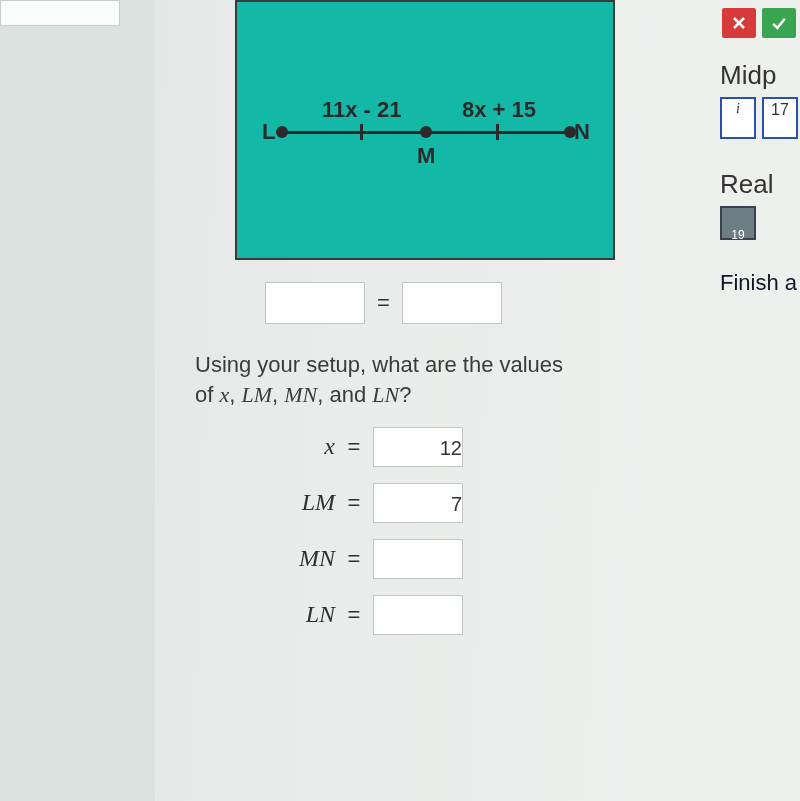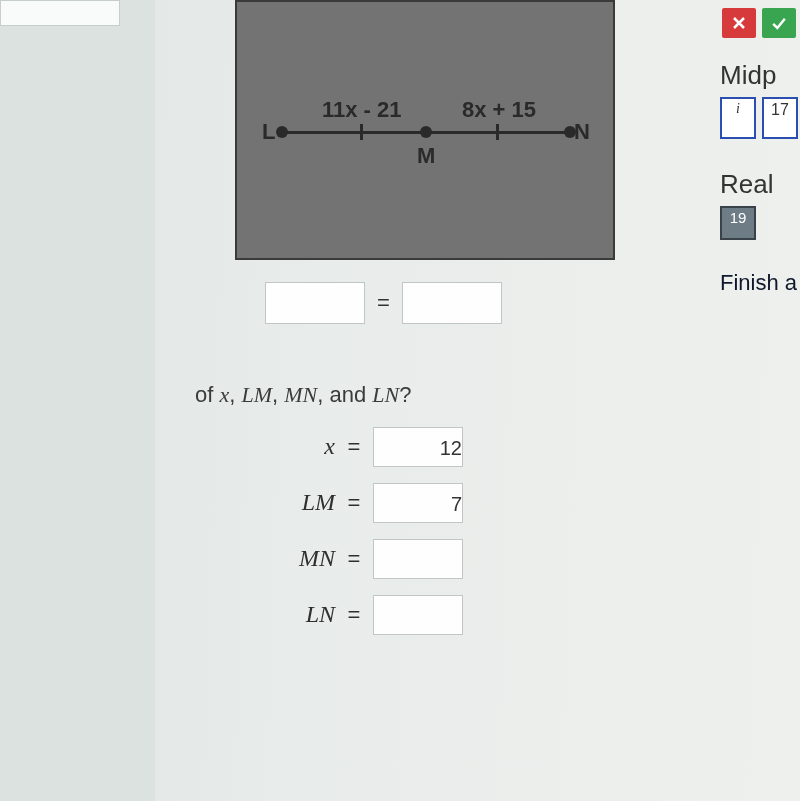--- a/index.html
+++ b/index.html
@@ -35,21 +35,21 @@
       left: 195px; top: 0;
       width: 440px;
       padding: 0;
     }
     .figure-frame {
       margin-left: 40px;
       margin-top: 0;
       width: 380px;
       height: 260px;
       border: 2px solid #3a3a3a;
-      background: #737373;
+      background: #14b8a6;
       position: relative;
     }
     .seg-wrap {
       position: absolute;
       left: 25px; top: 95px;
       width: 330px; height: 70px;
     }
     .exp { font-size: 22px; font-weight: bold; color: #2a2a2a; position: absolute; }
     .exp.lm { left: 60px; top: 0; }
     .exp.mn { left: 200px; top: 0; }
@@ -121,21 +121,21 @@
     .tile {
       width: 36px; height: 42px;
       background: #fff;
       border: 2px solid #2b4fb0;
       display: flex; align-items: flex-start; justify-content: center;
       font-size: 16px; color: #333;
       padding-top: 2px;
     }
     .tile .small { font-size: 14px; font-family: 'Times New Roman', serif; font-style: italic; }
     .tile.partial { position: relative; overflow: hidden; }
-    .tile.filled { background: #6e7d85; width: 36px; height: 34px; border: 2px solid #394149; color: #fff; font-size: 15px; padding-top: 1px; }
+    .tile.filled { background: #6e7d85; width: 36px; height: 34px; border: 2px solid #394149; color: #fff; font-size: 12px; padding-top: 20px; }
     .tile-group { margin-bottom: 30px; }
     .finish { font-size: 22px; color: #0f172a; margin-top: 14px; }
   </style>
 </head>
 <body>
 
 <div class="page-bg"></div>
 <div class="left-strip">
   <div class="topleft-box"></div>
 </div>
@@ -159,21 +159,21 @@
   </div>
 
 
   <div class="eq-row">
     <div class="field"></div>
     <span class="eqsign">=</span>
     <div class="field"></div>
   </div>
 
   <div class="vals-text">
-    <br>
+    <span>Using your setup, what are the values</span><br>
     <span>of </span><span class="serif">x</span><span>, </span><span class="serif">LM</span><span>, </span><span class="serif">MN</span><span>, and </span><span class="serif">LN</span><span>?</span>
   </div>
 
   <div class="val-row">
     <span class="lhs">x</span>
     <span class="eq">=</span>
     <div class="field">12</div>
   </div>
 
   <div class="val-row">

